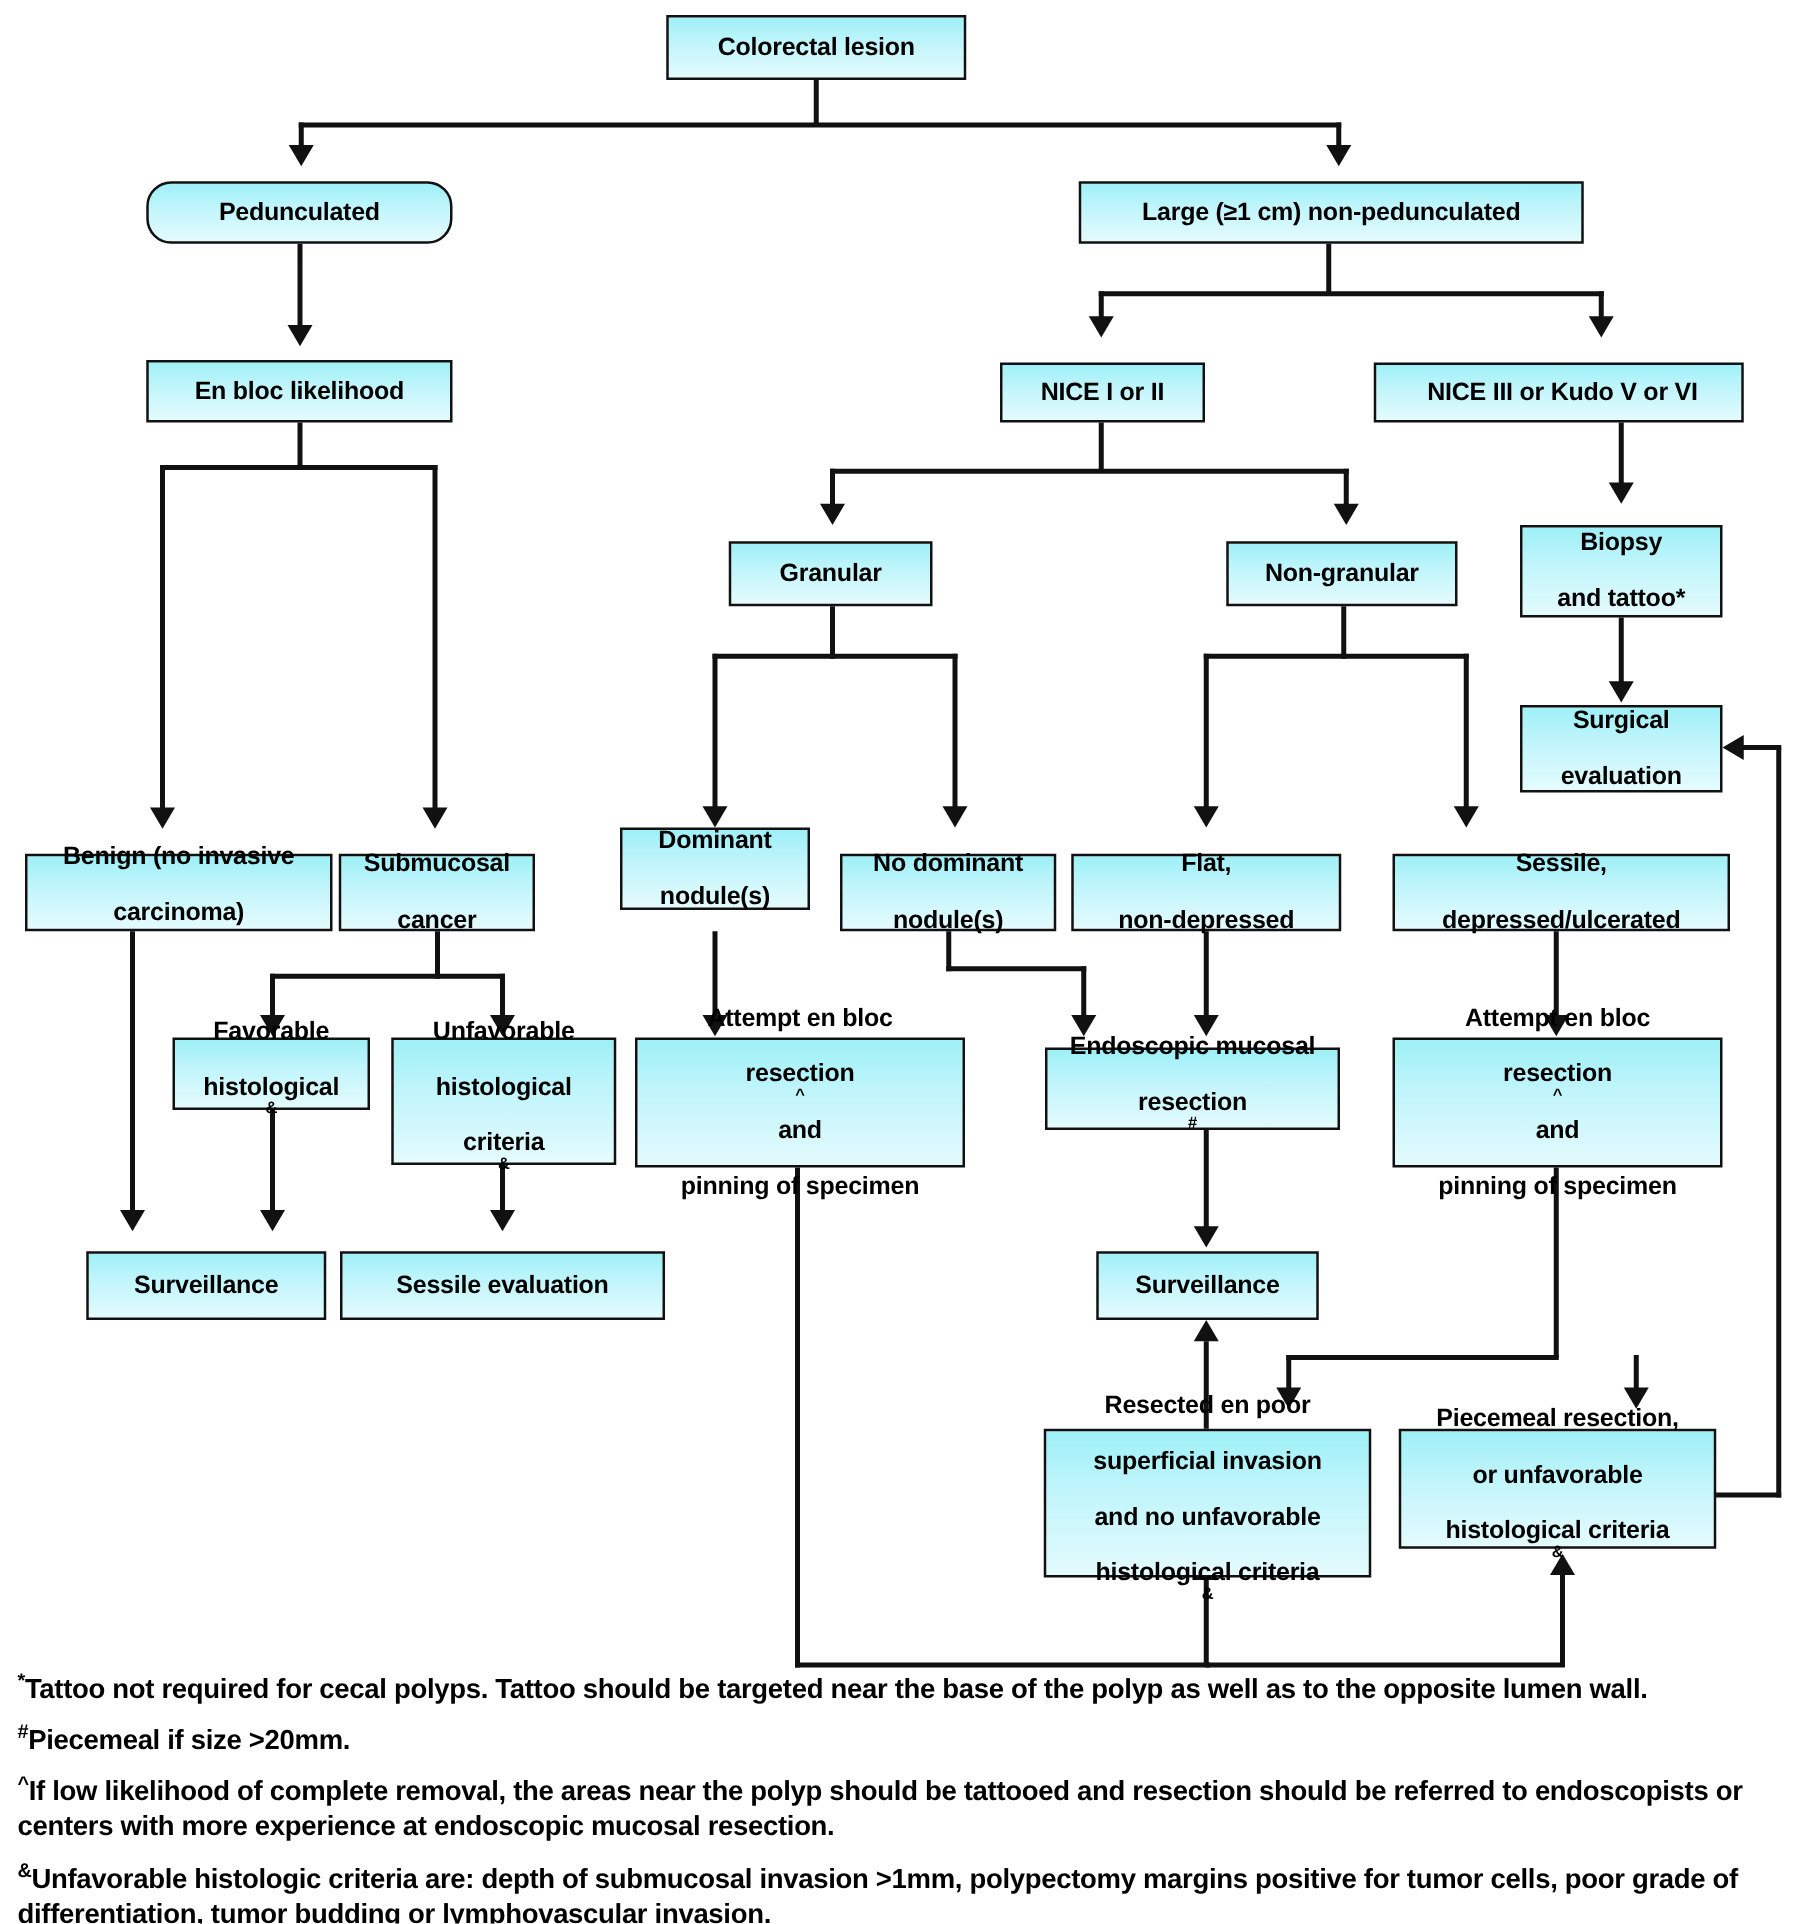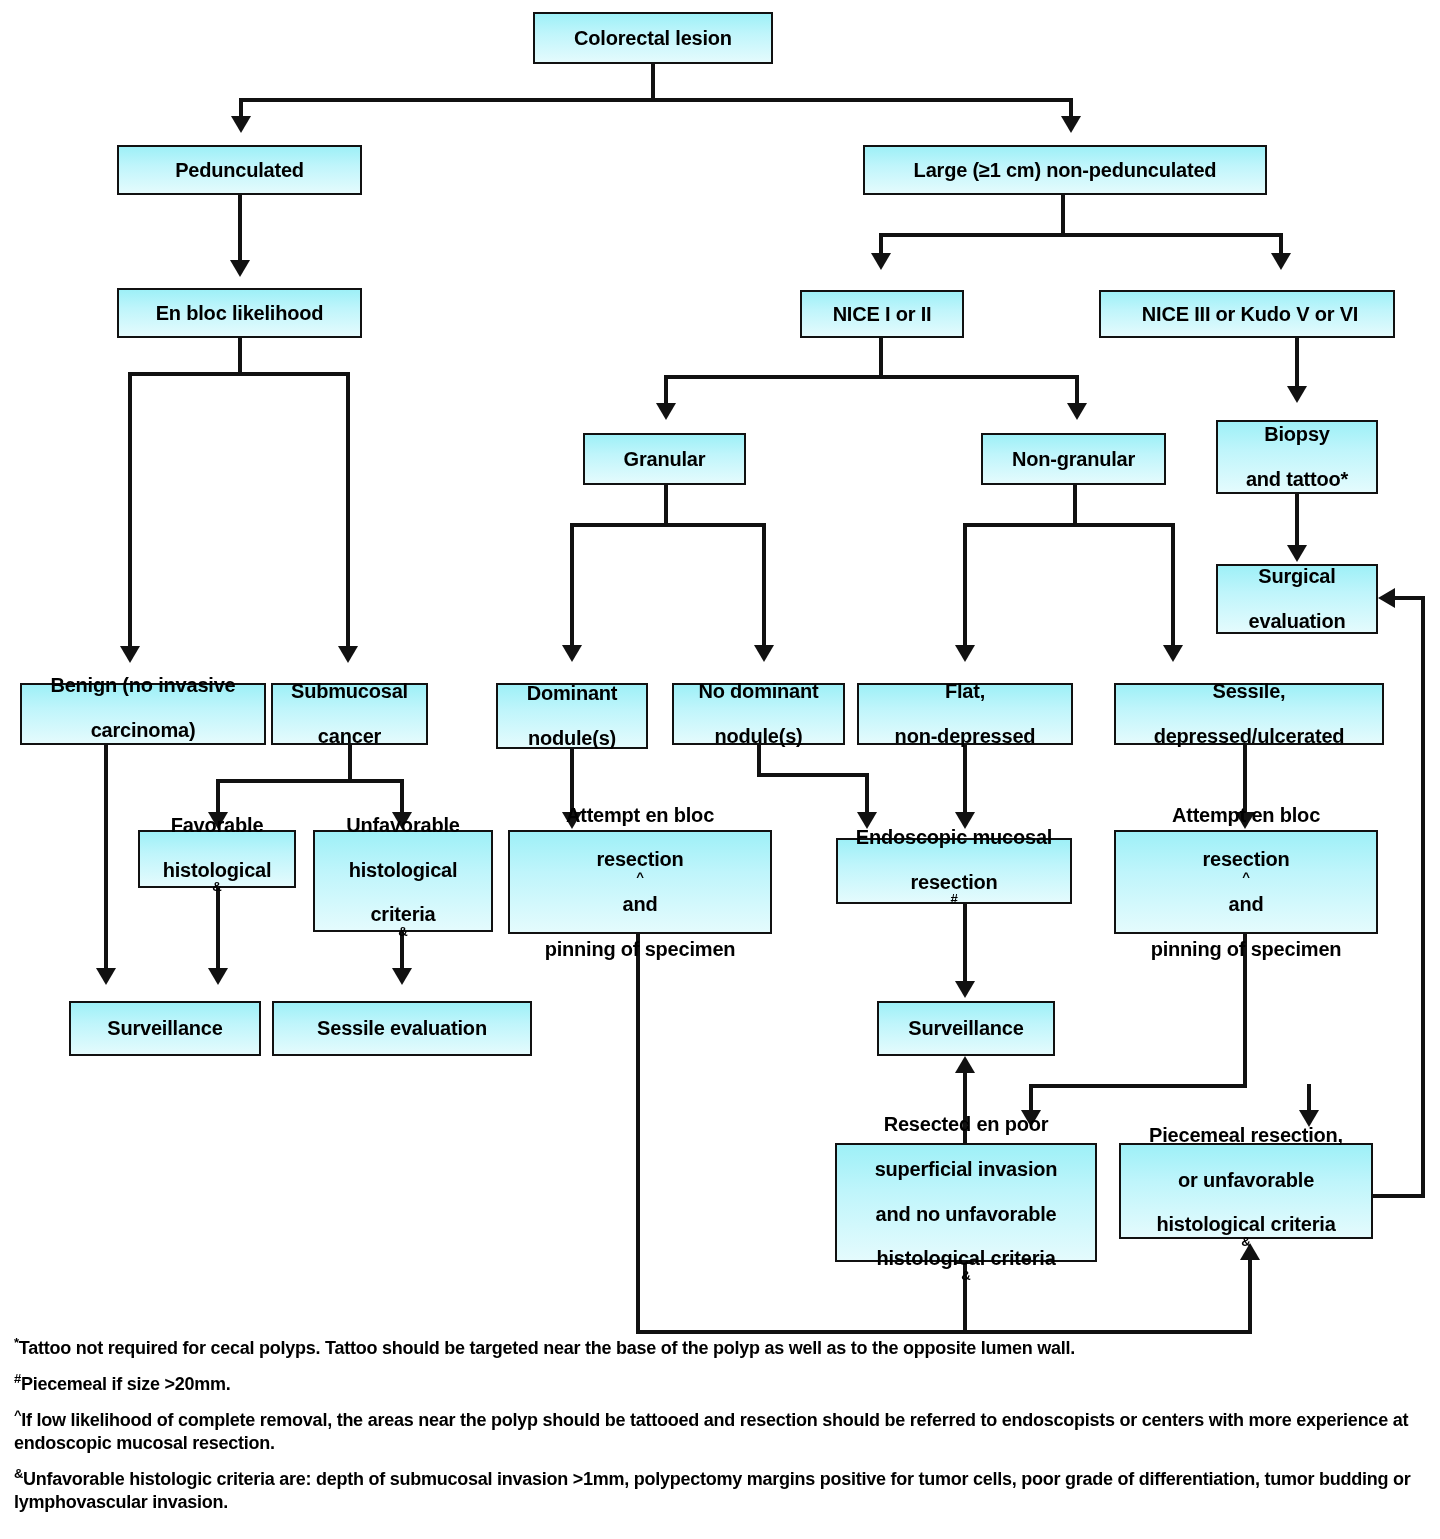--- a/index.html
+++ b/index.html
@@ -61,21 +61,21 @@
     border-right:17px solid #111111;
   }
   
   #footnotes{
     position:absolute;
     left:14px;
     top:1337px;
     width:1412px;
   }
   .fn{
-    font-size:18px;
+    font-size:22px;
     font-weight:bold;
     line-height:1.28;
     margin:0 0 13px 0;
     letter-spacing:-0.25px;
   }
   .fn .mk{font-size:0.72em;vertical-align:super;line-height:0;}
 </style>
 </head>
 <body>
 
@@ -186,21 +186,21 @@
   <div class="arw arw-u" style="left:955px;top:1247px;"></div>
 
   <div class="ln lh" style="left:964px;top:1330px;width:288px;"></div>
   <div class="ln lv" style="left:1248px;top:1258px;width:4px;height:74px;"></div>
   <div class="arw arw-u" style="left:1240px;top:1243px;"></div>
 
   <div class="node" style="left:533px;top:12px;width:240px;height:52px;">
     <span>Colorectal lesion</span>
   </div>
 
-  <div class="node" style="left:117px;top:145px;width:245px;height:50px;">
+  <div class="node" style="left:117px;top:145px;width:245px;height:50px;border-radius:20px;">
     <span>Pedunculated</span>
   </div>
 
   <div class="node" style="left:863px;top:145px;width:404px;height:50px;">
     <span>Large (≥1 cm) non-pedunculated</span>
   </div>
 
   <div class="node" style="left:117px;top:288px;width:245px;height:50px;">
     <span>En bloc likelihood</span>
   </div>
@@ -242,21 +242,21 @@
     </span>
   </div>
 
   <div class="node" style="left:271px;top:683px;width:157px;height:62px;">
     <span>
       <span>Submucosal</span><br>
       <span>cancer</span>
     </span>
   </div>
 
-  <div class="node" style="left:496px;top:683px;width:152px;height:66px;">
+  <div class="node" style="left:496px;top:662px;width:152px;height:66px;">
     <span>
       <span>Dominant</span><br>
       <span>nodule(s)</span>
     </span>
   </div>
 
   <div class="node" style="left:672px;top:683px;width:173px;height:62px;">
     <span>
       <span>No dominant</span><br>
       <span>nodule(s)</span>

